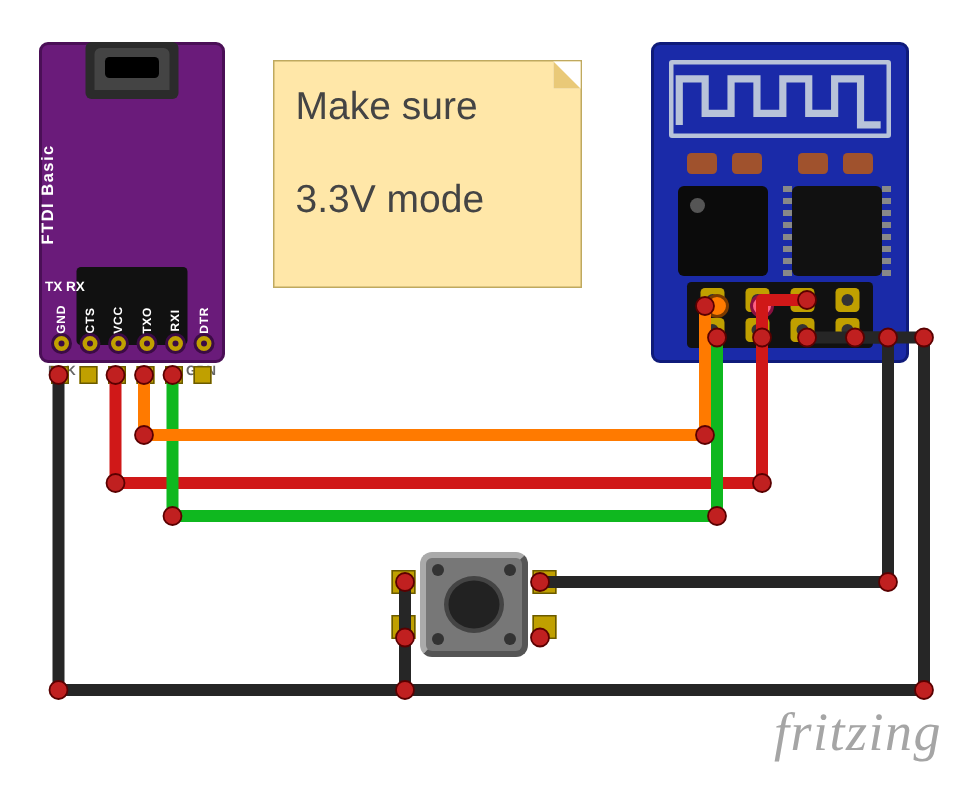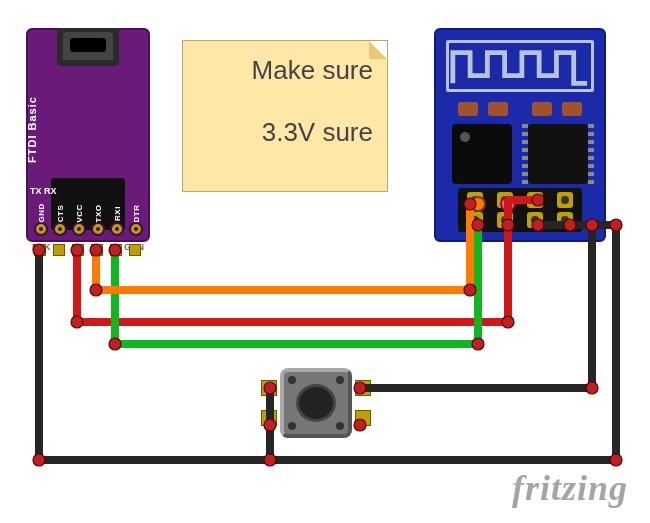--- a/index.html
+++ b/index.html
@@ -146,21 +146,20 @@
     right: 0; top: 0;
     width: 0; height: 0;
     border-left: 18px solid #e9c978;
     border-top: 18px solid #fff;
   }
   .note .text {
     padding: 14px 14px 10px 14px;
     color: #444;
     font-size: 26px;
     line-height: 1.2;
-    text-align: right;
   }
 
   
   .esp {
     position: absolute;
     right: 44px;
     top: 28px;
     width: 168px;
     height: 210px;
     background: #1a2aa8;
@@ -249,21 +248,21 @@
     width: 650px; height: 523px;
     pointer-events: none;
   }
   .junc { fill:#c02020; stroke:#5a0000; stroke-width:1.2; }
 
   
   .attribution{
     position:absolute; right:22px; bottom:14px;
     font-size:36px; color:#a5a5a5; font-style:italic;
     font-family: Georgia, 'Times New Roman', serif;
-    font-weight:700;
+    font-weight:400;
     letter-spacing:1px;
   }
 </style>
 </head>
 <body>
 <div class="stage">
 
   <div class="ftdi">
     <div class="usb-slot">
       <div class="usb-inner"></div>
@@ -297,21 +296,21 @@
     <div class="pin" style="left:65px"></div>
     <div class="pin" style="left:84px"></div>
     <div class="pin" style="left:103px"></div>
   </div>
 
   <div class="note">
     <div class="fold"></div>
     <div class="text">
       <span>Make sure</span><br>
       <br>
-      <span>3.3V sure</span>
+      <span>3.3V mode</span>
     </div>
   </div>
 
   <div class="esp">
     <div class="ant-frame">
       <svg viewBox="0 0 148 46">
         <path d="M4 42 L4 10 L22 10 L22 34 L40 34 L40 10 L58 10 L58 34 L76 34 L76 10 L94 10 L94 34 L112 34 L112 10 L130 10 L130 42 L144 42" fill="none" stroke="#b8c3d9" stroke-width="5"></path>
       </svg>
     </div>
     <div class="cap c1"></div>

